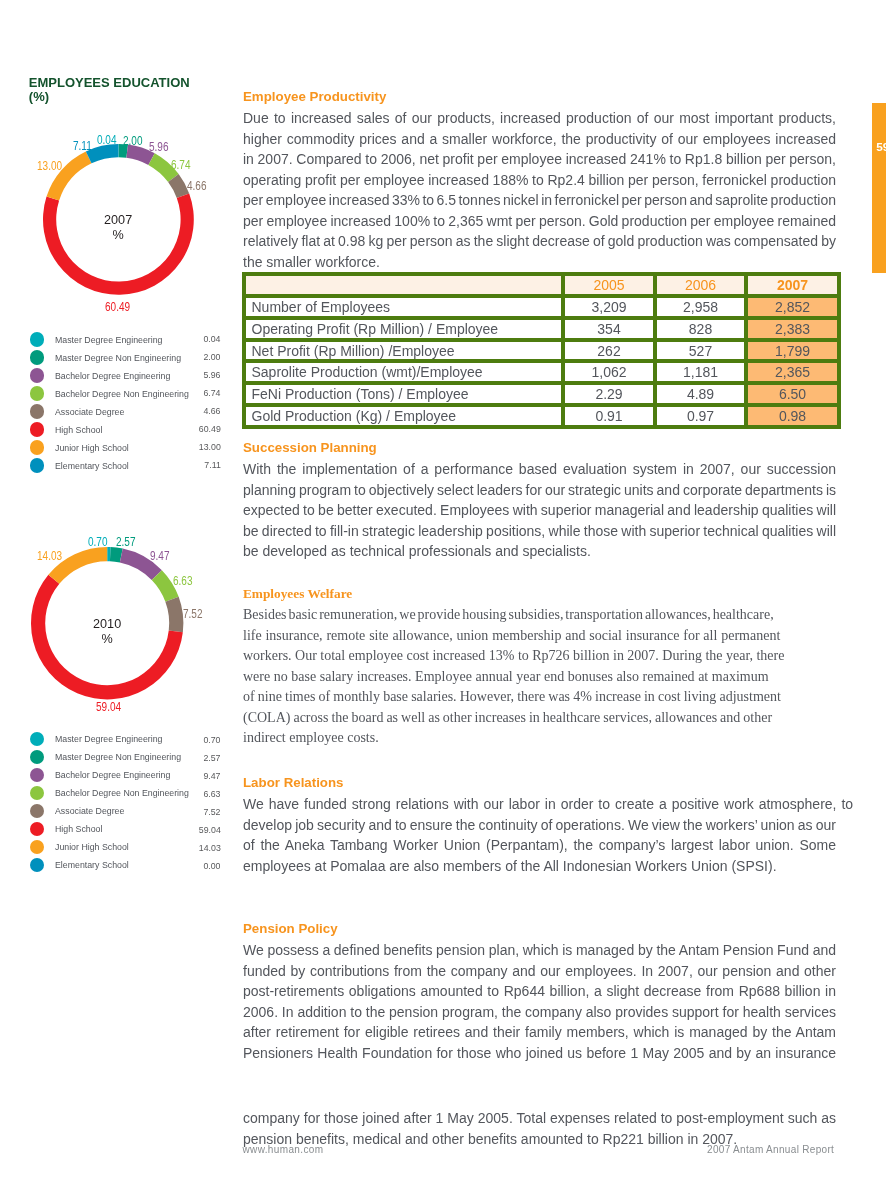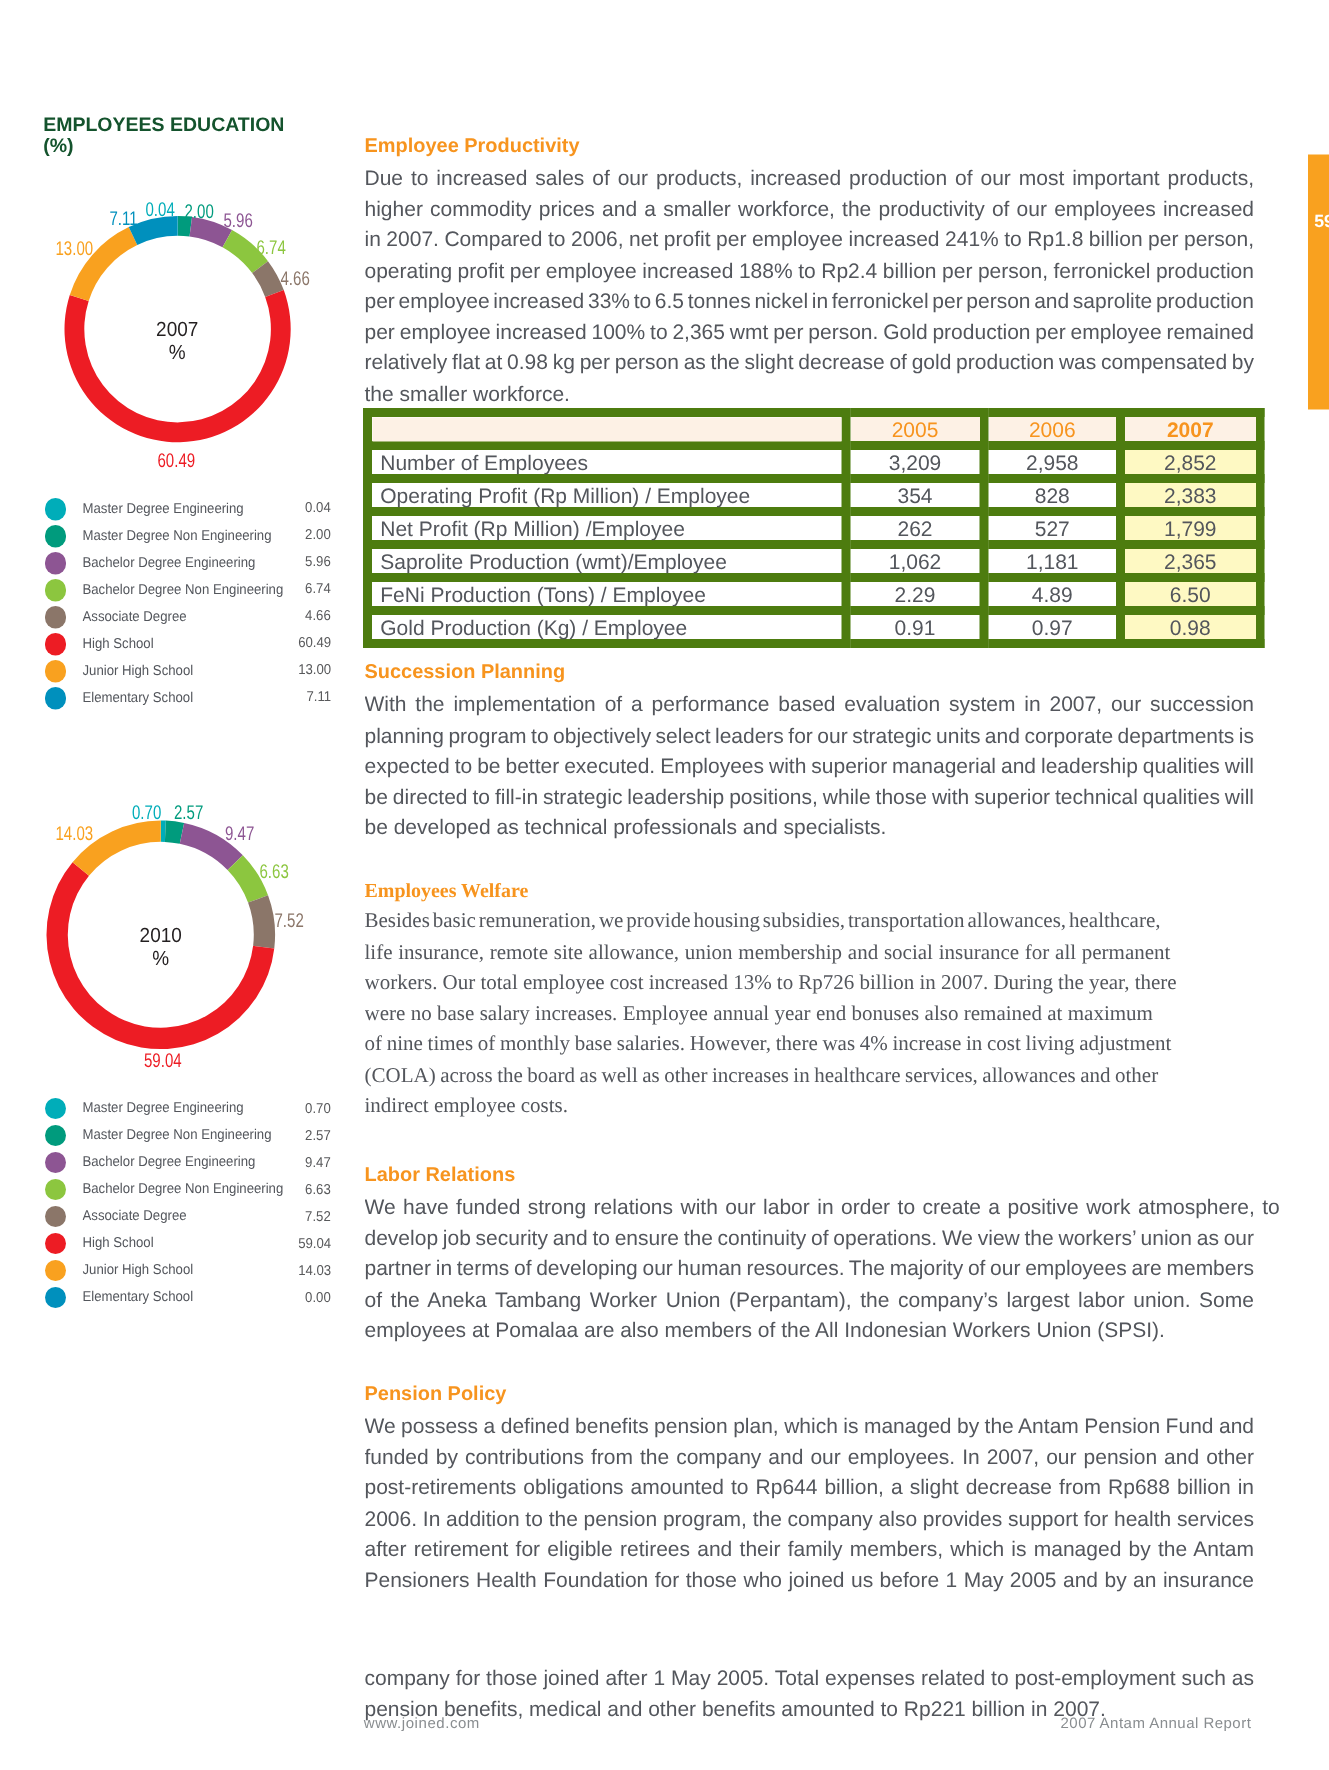--- a/index.html
+++ b/index.html
@@ -53,26 +53,26 @@
     transform:translateZ(0);
   }
   .sec-body {
     color:#53565c; font-size:14px; line-height:20.5px; text-align:justify;
     margin-top:3.2px;
   }
   .block { position:absolute; left:0; width:593px; }
 
   
   .tbl { position:absolute; border-collapse:collapse; table-layout:fixed; }
-  .tbl td { border:6px solid #4d7c0f; padding:0; height:21.86px; font-weight:normal; }
+  .tbl td { border:4px solid #4d7c0f; padding:0; height:21.86px; font-weight:normal; }
   .tbl .lbl { padding-left:5.5px; font-size:14px; color:#53565c; text-align:left; }
   .tbl .num { text-align:center; font-size:14px; color:#53565c; }
   .tbl thead td { background:#fdf1e5; color:#f7941e; font-size:14px; text-align:center; }
   .tbl thead td.lbl-h { background:#fdf1e5; }
-  .tbl td.hl { background:#fef9c3; }
+  .tbl td.hl { background:#fdba74; }
   .tbl thead td.hl { font-weight:bold; background:#fdf1e5; }
 
   
   .footer { position:absolute; left:0; top:1144.3px; width:886px; height:20px; }
   .footer .left  { position:absolute; left:242.5px; top:0; font-size:10px; line-height:12px; color:#898d90; letter-spacing:0.37px; }
   .footer .right { position:absolute; left:707px; top:0; font-size:10px; line-height:12px; color:#898d90; letter-spacing:0.32px; }
   .tline { white-space:pre; height:20.5px; line-height:20.5px; width:max-content; transform:translateZ(0); }
 
   .tbl td { transform:translateZ(0); }
   .chart-title, .footer .left, .footer .right, .donut-center, .page-tab span { transform:translateZ(0); }
@@ -306,36 +306,35 @@
 <div class="tline" style="word-spacing: -0.36px;">of nine times of monthly base salaries. However, there was 4% increase in cost living adjustment</div>
 <div class="tline" style="word-spacing: -0.498px;">(COLA) across the board as well as other increases in healthcare services, allowances and other</div>
 <div class="tline">indirect employee costs.</div>
 </div>
       </div>
 <div class="block" style="top:775px;">
 <div class="sec-heading">Labor Relations</div>
 <div class="sec-body">
 <div class="tline" style="word-spacing: 1.088px;">We have funded strong relations with our labor in order to create a positive work atmosphere, to</div>
 <div class="tline" style="word-spacing: -0.73px;">develop job security and to ensure the continuity of operations. We view the workers’ union as our</div>
-<div class="tline" style="word-spacing: -0.757px;">partner in terms of developing our human resources. The majority of our employees are members</div>
 <div class="tline" style="word-spacing: 1.815px;">of the Aneka Tambang Worker Union (Perpantam), the company’s largest labor union. Some</div>
 <div class="tline">employees at Pomalaa are also members of the All Indonesian Workers Union (SPSI).</div>
 </div>
       </div>
 <div class="block" style="top:921px;">
 <div class="sec-heading">Pension Policy</div>
 <div class="sec-body">
 <div class="tline" style="word-spacing: -0.246px;">We possess a defined benefits pension plan, which is managed by the Antam Pension Fund and</div>
 <div class="tline" style="word-spacing: 0.775px;">funded by contributions from the company and our employees. In 2007, our pension and other</div>
 <div class="tline" style="word-spacing: 0.777px;">post-retirements obligations amounted to Rp644 billion, a slight decrease from Rp688 billion in</div>
 <div class="tline" style="word-spacing: -0.057px;">2006. In addition to the pension program, the company also provides support for health services</div>
 <div class="tline" style="word-spacing: 0.95px;">after retirement for eligible retirees and their family members, which is managed by the Antam</div>
 <div class="tline" style="word-spacing: 0.411px;">Pensioners Health Foundation for those who joined us before 1 May 2005 and by an insurance</div>
 <div class="tline" style="word-spacing: 0.074px; margin-top: 45px;">company for those joined after 1 May 2005. Total expenses related to post-employment such as</div>
 <div class="tline">pension benefits, medical and other benefits amounted to Rp221 billion in 2007.</div>
 </div>
       </div>
 </div>
 <div class="footer">
-      <span class="left">www.joined.com</span>
+      <span class="left">www.human.com</span>
       <span class="right">2007 Antam Annual Report</span>
     </div>
 </div>
 
 </body></html>

